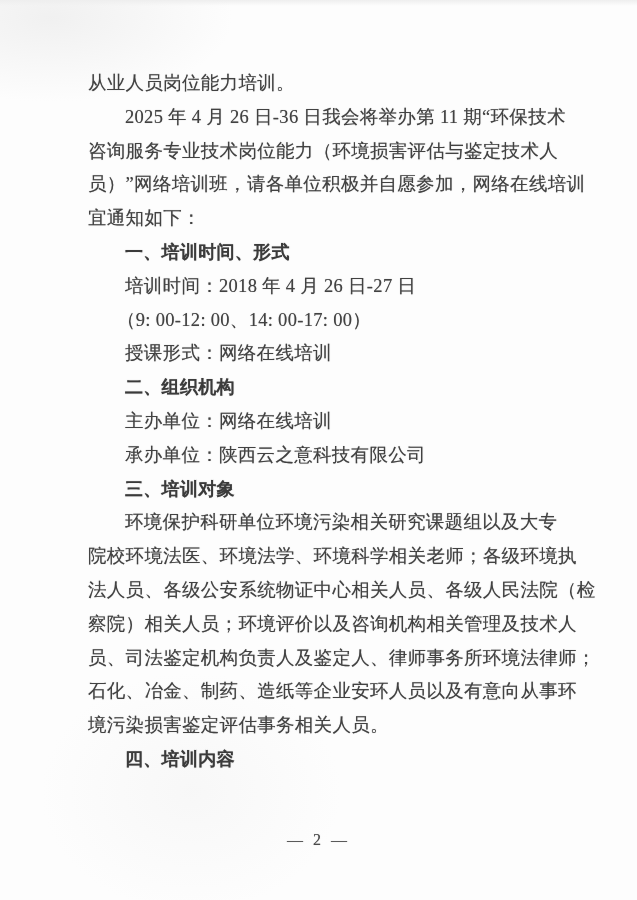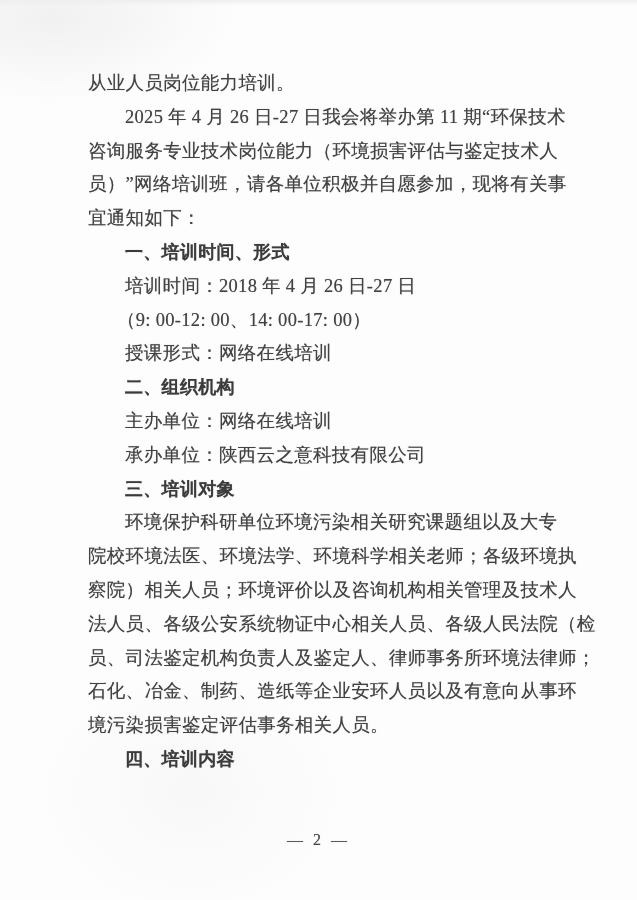--- a/index.html
+++ b/index.html
@@ -53,35 +53,35 @@
     color: #4a4a4a;
     text-shadow: 0 0 0.7px rgba(80, 80, 80, 0.55);
   }
 </style>
 </head>
 <body>
 
 <div class="page">
   <div class="text-block">
     <div class="line">从业人员岗位能力培训。</div>
-    <div class="line ind">2025 年 4 月 26 日-27 日我会将举办第 11 期“环保技术</div>
+    <div class="line ind">2025 年 4 月 26 日-36 日我会将举办第 11 期“环保技术</div>
     <div class="line">咨询服务专业技术岗位能力（环境损害评估与鉴定技术人</div>
-    <div class="line">员）”网络培训班，请各单位积极并自愿参加，现将有关事</div>
+    <div class="line">员）”网络培训班，请各单位积极并自愿参加，网络在线培训</div>
     <div class="line">宜通知如下：</div>
     <div class="line ind heading">一、培训时间、形式</div>
     <div class="line ind">培训时间：2018 年 4 月 26 日-27 日</div>
     <div class="line ind-br">（9: 00-12: 00、14: 00-17: 00）</div>
     <div class="line ind">授课形式：网络在线培训</div>
     <div class="line ind heading">二、组织机构</div>
     <div class="line ind">主办单位：网络在线培训</div>
     <div class="line ind">承办单位：陕西云之意科技有限公司</div>
     <div class="line ind heading">三、培训对象</div>
     <div class="line ind">环境保护科研单位环境污染相关研究课题组以及大专</div>
     <div class="line">院校环境法医、环境法学、环境科学相关老师；各级环境执</div>
+    <div class="line">法人员、各级公安系统物证中心相关人员、各级人民法院（检</div>
     <div class="line">察院）相关人员；环境评价以及咨询机构相关管理及技术人</div>
-    <div class="line">法人员、各级公安系统物证中心相关人员、各级人民法院（检</div>
     <div class="line">员、司法鉴定机构负责人及鉴定人、律师事务所环境法律师；</div>
     <div class="line">石化、冶金、制药、造纸等企业安环人员以及有意向从事环</div>
     <div class="line">境污染损害鉴定评估事务相关人员。</div>
     <div class="line ind heading">四、培训内容</div>
   </div>
   <div class="footer">— 2 —</div>
 </div>
 
 </body></html>

